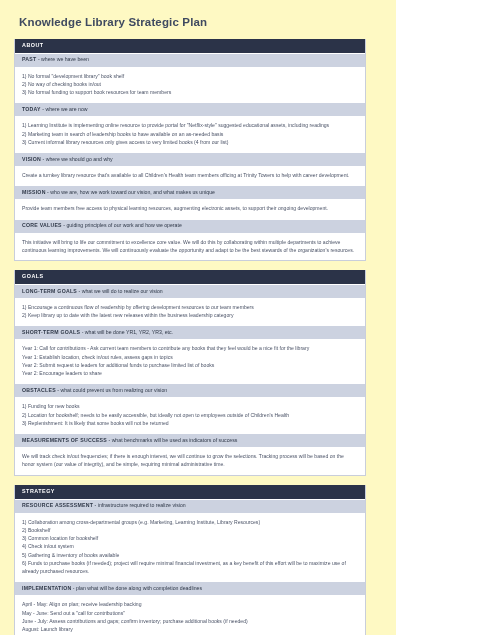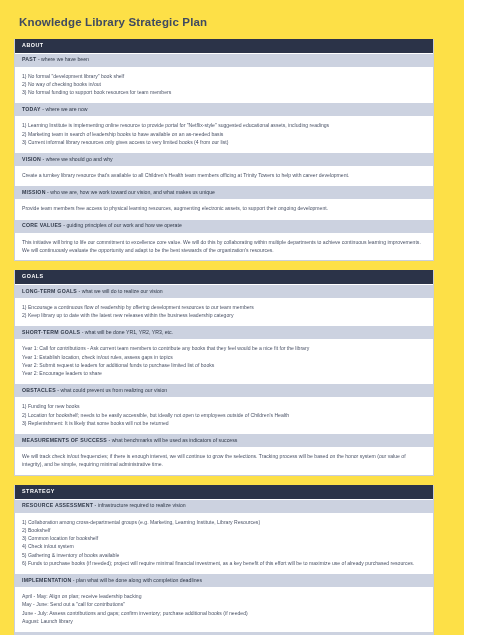--- a/index.html
+++ b/index.html
@@ -8,25 +8,25 @@
     background: #ffffff;
   }
   body {
     width: 482px;
     height: 635px;
     font-family: "Liberation Sans", sans-serif;
     color: #3b4458;
     -webkit-font-smoothing: antialiased;
   }
   .page {
-    width: 464px;
+    width: 396px;
     height: 635px;
     box-sizing: border-box;
     padding: 16px 30px 10px 14px;
-    background: #fde047;
+    background: #fef9c3;
     overflow: hidden;
   }
   .doc-title {
     font-size: 11.5px;
     font-weight: bold;
     color: #3f4a60;
     letter-spacing: 0.15px;
     margin: 0 0 9px 5px;
     line-height: 1.2;
   }

